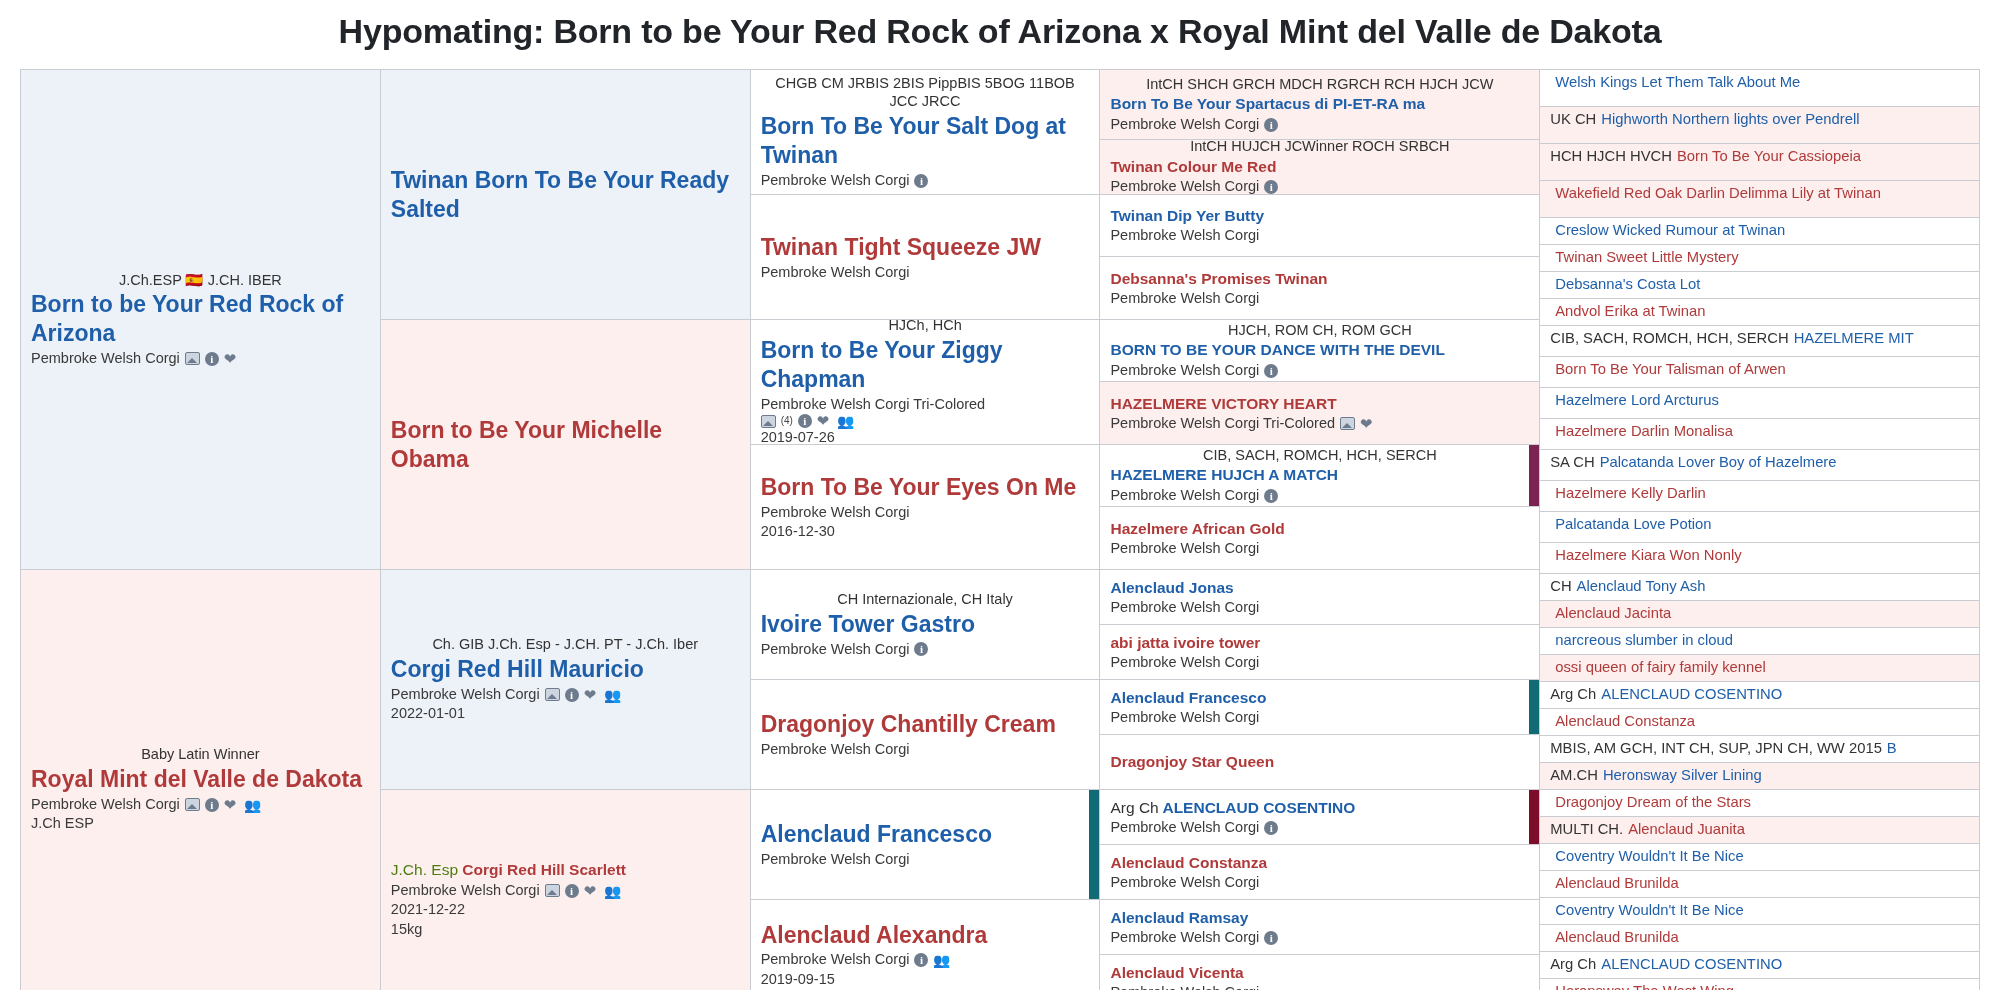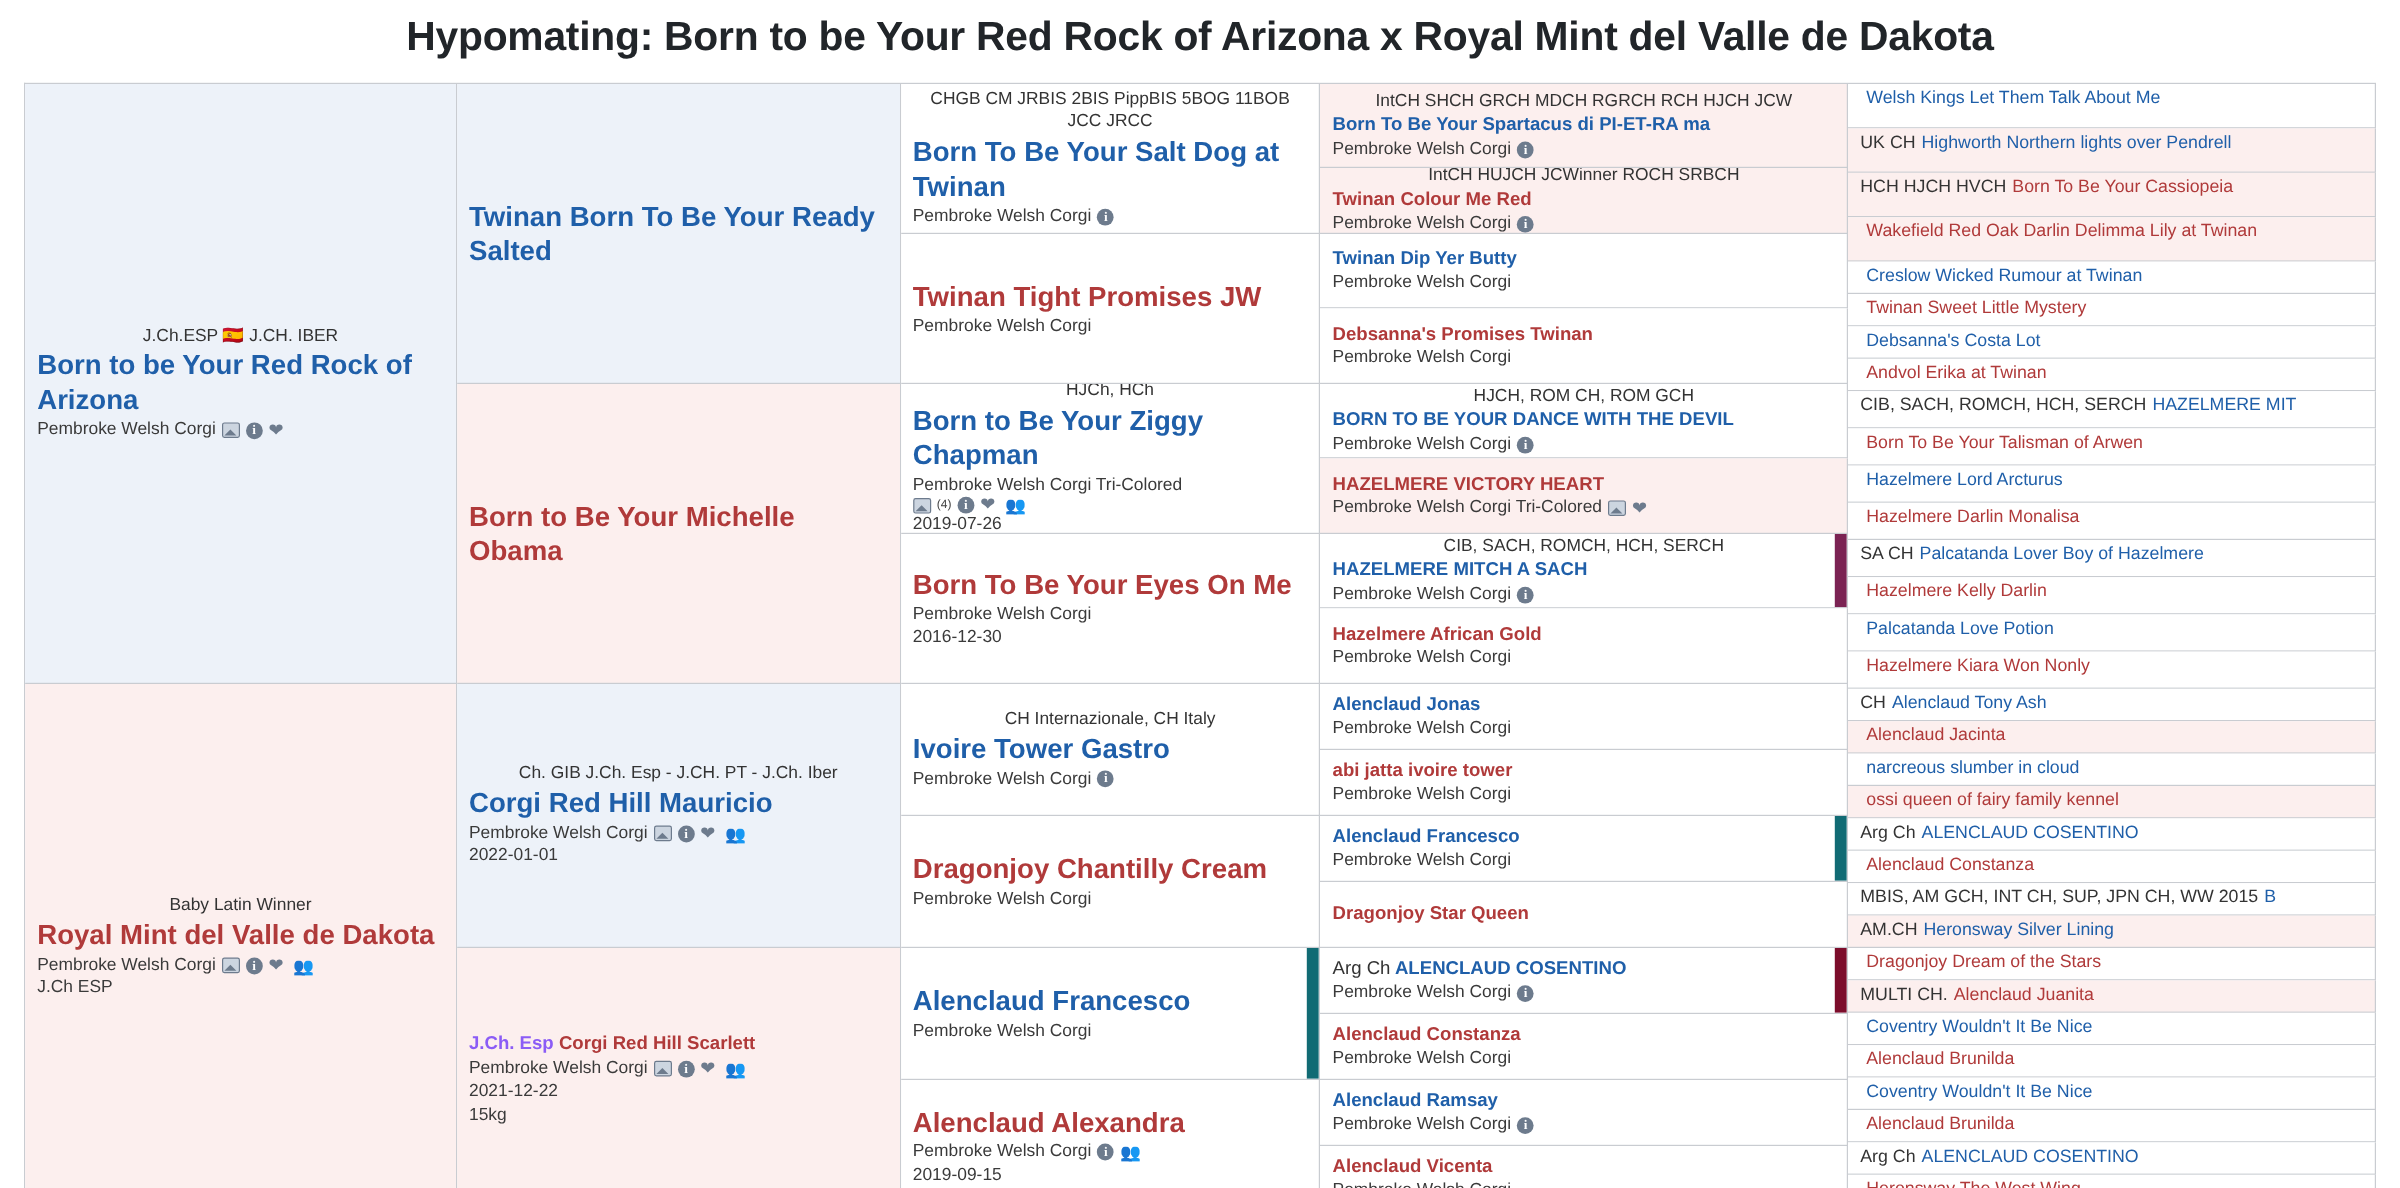--- a/index.html
+++ b/index.html
@@ -199,21 +199,21 @@
           <span class="ic ic-photo"></span>
           <span class="ic ic-info"></span>
           <span class="ic ic-heart"></span>
           <span class="ic ic-people"></span>
         </span>
       </div>
       <div class="date">2022-01-01</div>
     </div>
     <div class="cell female" style="height:220px">
       <div class="name small">
-        <span style="color:#8b5cf6;font-weight:bold;">J.Ch. Esp</span>
+        <span style="color:#4d7c0f;font-weight:normal;">J.Ch. Esp</span>
         <span class="t-female">Corgi Red Hill Scarlett</span>
       </div>
       <div class="breed">
         <span>Pembroke Welsh Corgi</span>
         <span class="icons">
           <span class="ic ic-photo"></span>
           <span class="ic ic-info"></span>
           <span class="ic ic-heart"></span>
           <span class="ic ic-people"></span>
         </span>
@@ -228,21 +228,21 @@
       <div class="titles">CHGB CM JRBIS 2BIS PippBIS 5BOG 11BOB JCC JRCC</div>
       <div class="name t-male">Born To Be Your Salt Dog at Twinan</div>
       <div class="breed">
         <span>Pembroke Welsh Corgi</span>
         <span class="icons">
             <span class="ic ic-info"></span>
           </span>
       </div>
     </div>
     <div class="cell plain" style="height:125px">
-      <div class="name t-female">Twinan Tight Promises JW</div>
+      <div class="name t-female">Twinan Tight Squeeze JW</div>
       <div class="breed">
         <span>Pembroke Welsh Corgi</span>
       </div>
     </div>
     <div class="cell plain" style="height:125px">
       <div class="titles">HJCh, HCh</div>
       <div class="name t-male">Born to Be Your Ziggy Chapman</div>
       <div class="breed">
         <span>Pembroke Welsh Corgi Tri-Colored</span>
       </div>
@@ -349,21 +349,21 @@
         <span>Pembroke Welsh Corgi Tri-Colored</span>
         <span class="icons">
           <span class="ic ic-photo"></span>
           <span class="ic ic-heart"></span>
         </span>
       </div>
     </div>
     <div class="cell plain" style="height:62px">
       <div class="edge edge-right edge-purple"></div>
       <div class="titles">CIB, SACH, ROMCH, HCH, SERCH</div>
-      <div class="name small t-male">HAZELMERE MITCH A SACH</div>
+      <div class="name small t-male">HAZELMERE HUJCH A MATCH</div>
       <div class="breed">
         <span>Pembroke Welsh Corgi</span>
         <span class="icons">
             <span class="ic ic-info"></span>
           </span>
       </div>
     </div>
     <div class="cell plain" style="height:63px">
       <div class="name small t-female">Hazelmere African Gold</div>
       <div class="breed">

